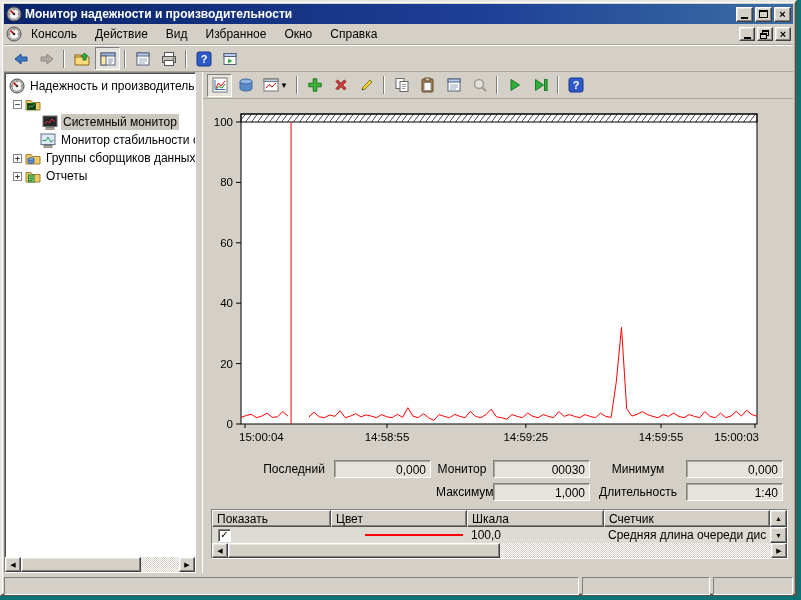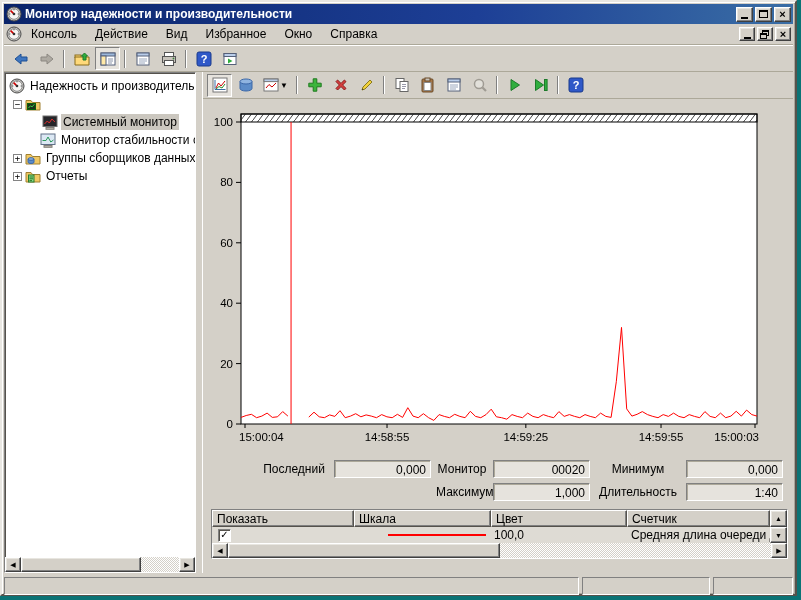--- a/index.html
+++ b/index.html
@@ -99,21 +99,21 @@
     background:#d4d0c8;
   }
   .ct-header { display:flex; height:17px; }
   .ct-hcell {
     background:#d4d0c8; padding:1px 4px; white-space:nowrap; overflow:hidden;
     border:1px solid; border-color:#fff #55524c #55524c #fff;
     box-shadow: inset -1px -1px 0 #808080;
   }
   .ct-row { display:flex; height:16px; background:#dedbd4; align-items:center; }
   .ct-cell { padding:0 4px; white-space:nowrap; overflow:hidden; display:flex; align-items:center; }
-  .w-show { width:142px; flex:none; }
+  .w-show { width:119px; flex:none; }
   .w-color { width:136px; flex:none; }
   .w-scale { width:137px; flex:none; }
   .w-counter { flex:1; min-width:0; }
   .w-vs { width:17px; flex:none; padding:0; }
   .checkbox {
     width:13px; height:13px; background:#fff; margin-left:2px;
     border:1px solid; border-color:#808080 #fff #fff #808080;
     box-shadow: inset 1px 1px 0 #55524c;
     display:inline-flex; align-items:center; justify-content:center;
     font-size:10px; line-height:1;
@@ -519,36 +519,36 @@
             <text x="554" y="329" text-anchor="end" font-size="11.5" font-family="Liberation Sans, sans-serif">15:00:03</text>
             <line x1="86.05199999999999" y1="10" x2="86.05199999999999" y2="312" stroke="#ff0000" stroke-width="1"></line>
             <polyline points="36.0,305.4 41.2,303.5 46.4,302.3 51.6,305.7 56.8,304.1 62.1,301.1 67.3,305.4 72.5,304.8 77.7,299.6 82.9,304.1" fill="none" stroke="#ff0000" stroke-width="1"></polyline>
             <polyline points="103.8,305.1 109.0,300.2 114.2,304.8 119.4,305.7 124.6,302.9 129.8,304.4 135.0,298.7 140.2,305.7 145.5,304.1 150.7,301.7 155.9,304.8 161.1,302.9 166.3,304.1 171.5,305.7 176.7,302.6 181.9,304.8 187.2,305.7 192.4,302.3 197.6,305.4 202.8,295.7 208.0,304.1 213.2,305.7 218.4,301.7 223.6,305.7 228.8,308.4 234.1,302.6 239.3,304.4 244.5,305.7 249.7,302.3 254.9,304.4 260.1,305.7 265.3,299.3 270.5,304.4 275.8,305.7 281.0,302.6 286.2,297.2 291.4,304.8 296.6,305.7 301.8,307.2 307.0,302.6 312.2,304.4 317.5,305.7 322.7,301.1 327.9,304.4 333.1,305.7 338.3,302.6 343.5,304.4 348.7,305.7 353.9,299.6 359.2,304.4 364.4,302.6 369.6,304.4 374.8,305.7 380.0,302.6 385.2,304.4 390.4,305.7 395.6,301.1 400.8,304.4 406.1,305.4 411.3,269.7 416.5,215.4 421.7,296.9 426.9,304.1 432.1,302.3 437.3,299.6 442.5,302.6 447.8,304.4 453.0,305.7 458.2,302.6 463.4,304.4 468.6,301.1 473.8,304.4 479.0,305.7 484.2,302.6 489.5,304.4 494.7,305.7 499.9,299.6 505.1,304.4 510.3,305.7 515.5,301.1 520.7,305.7 525.9,304.1 531.2,299.3 536.4,304.1 541.6,298.1 546.8,302.6 552.0,304.1" fill="none" stroke="#ff0000" stroke-width="1"></polyline>
           </svg>
 
         <div class="stats">
           <span class="stat-label">Последний</span>
           <span class="fieldbox">0,000</span>
           <span class="stat-label">Монитор</span>
-          <span class="fieldbox">00020</span>
+          <span class="fieldbox">00030</span>
           <span class="stat-label">Минимум</span>
           <span class="fieldbox">0,000</span>
           <span></span>
             <span style="border:none;background:none;box-shadow:none"></span>
           <span class="stat-label">Максимум</span>
           <span class="fieldbox">1,000</span>
           <span class="stat-label">Длительность</span>
           <span class="fieldbox">1:40</span>
         </div>
 
         <div class="counter-table">
           <div class="ct-header" id="ct-header">
               <span class="ct-hcell w-show">Показать</span>
+              <span class="ct-hcell w-color">Цвет</span>
               <span class="ct-hcell w-scale">Шкала</span>
-              <span class="ct-hcell w-color">Цвет</span>
               <span class="ct-hcell w-counter">Счетчик</span>
               <span class="sbtn w-vs vsbtn" style="width: 17px; height: 17px;">▲</span>
             </div>
           <div id="ct-rows">
               <div class="ct-row">
                 <span class="ct-cell w-show">
                   <span class="checkbox">✓</span>
                 </span>
                 <span class="ct-cell w-color">
                   <span class="color-line" style="background: rgb(255, 0, 0);"></span>

